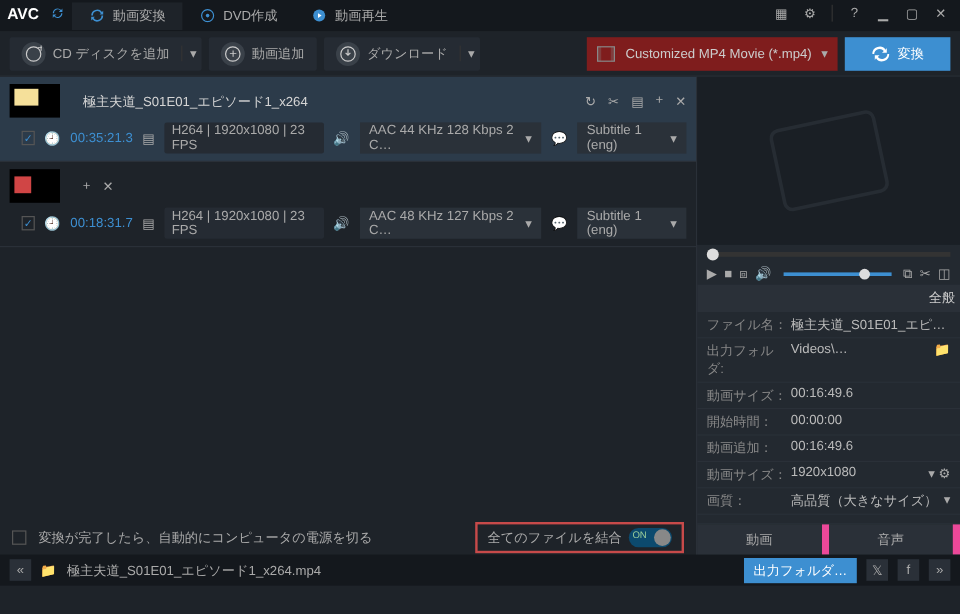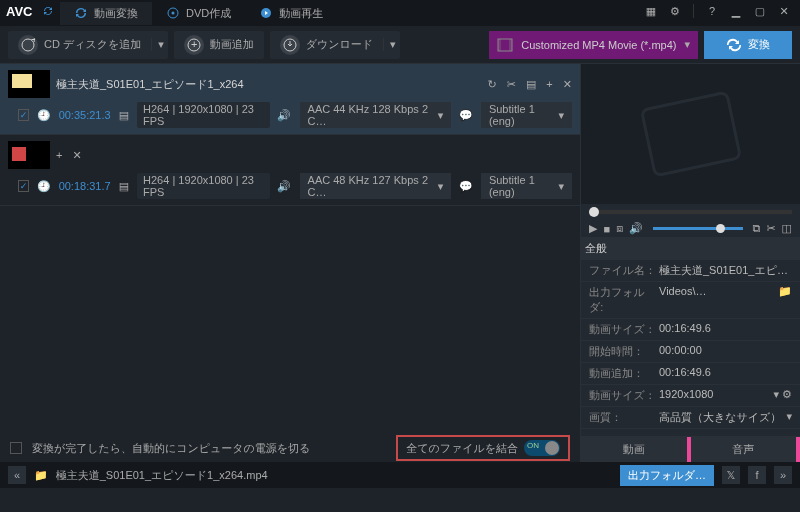--- a/index.html
+++ b/index.html
@@ -10,27 +10,27 @@
 .tb-sep{width:1px;height:14px;background:#333;margin:0 4px}
 .tabs{height:26px;background:#14181d;display:flex;align-items:center;padding-left:60px;margin-top:-22px}
 .tab{display:flex;align-items:center;padding:4px 14px;cursor:pointer;position:relative}
 .tab.active{background:#1e2329}
 .tab-icon{width:14px;height:14px;margin-right:6px;display:inline-flex;align-items:center;justify-content:center}
 .toolbar{height:38px;background:#1e2329;display:flex;align-items:center;padding:0 8px;gap:6px;border-bottom:1px solid #2a3038}
 .tbtn{display:flex;align-items:center;background:#252b33;height:28px;padding:0 10px;border-radius:2px;cursor:pointer;gap:6px}
 .tbtn.split{padding-right:4px}
 .tbtn .chev{border-left:1px solid #333;padding-left:6px;margin-left:4px}
 .circle-icon{width:20px;height:20px;border-radius:50%;background:#3a4149;display:flex;align-items:center;justify-content:center}
-.format-sel{background:#701a75;height:28px;display:flex;align-items:center;padding:0 8px;gap:8px;cursor:pointer;min-width:190px}
+.format-sel{background:#7f1d1d;height:28px;display:flex;align-items:center;padding:0 8px;gap:8px;cursor:pointer;min-width:190px}
 .convert-btn{background:#3d8fd1;height:28px;display:flex;align-items:center;padding:0 22px;gap:6px;cursor:pointer;color:#fff;font-weight:normal}
 .main{display:flex;height:398px}
 .filelist{flex:1;background:#1e2329;overflow:hidden;position:relative}
 .item{display:flex;flex-direction:column;padding:6px 8px;border-bottom:1px solid #2a3038}
 .item.sel{background:#2c3b4a}
-.item-head{display:flex;align-items:center;gap:6px}
+.item-head{display:flex;align-items:center;gap:19px}
 .thumb{width:42px;height:28px;background:#000;flex-shrink:0;position:relative}
 .thumb.a::after{content:"";position:absolute;left:4px;top:4px;width:20px;height:14px;background:#f5e09a}
 .thumb.b::after{content:"";position:absolute;left:4px;top:6px;width:14px;height:14px;background:#d04545}
 .fname{color:#d5d5d5;flex:1}
 .item-ctrl{display:flex;gap:10px;align-items:center}
 .item-sub{display:flex;align-items:center;gap:8px;margin-top:4px;margin-left:10px;font-size:10px;color:#7a8089}
 .check{width:12px;height:12px;border:1px solid #555;display:inline-flex;align-items:center;justify-content:center;font-size:9px;color:#3d8fd1}
 .pill{background:#252b33;padding:1px 6px;border-radius:2px}
 .drop{background:#2a3139;padding:1px 8px;display:flex;align-items:center;gap:4px;cursor:pointer}
 .bottom-bar{position:absolute;bottom:0;left:0;right:0;height:28px;display:flex;align-items:center;padding:0 10px;gap:10px;font-size:10px;color:#777}
@@ -39,26 +39,26 @@
 .toggle::after{content:"";position:absolute;right:1px;top:1px;width:14px;height:14px;background:#888;border-radius:50%}
 .side{width:220px;background:#232930;display:flex;flex-direction:column;border-left:1px solid #2a3038}
 .preview{height:140px;background:#1a1f25;position:relative;display:flex;align-items:center;justify-content:center}
 .film{width:90px;height:70px;border:3px solid #3a4149;border-radius:8px;transform:rotate(-12deg);opacity:.4}
 .seek{height:4px;background:#333;margin:6px 8px;position:relative}
 .seek::after{content:"";position:absolute;left:0;top:-3px;width:10px;height:10px;background:#ddd;border-radius:50%}
 .pctrl{display:flex;align-items:center;gap:6px;padding:2px 8px}
 .vol{flex:1;height:3px;background:#3d8fd1;margin:0 4px;position:relative}
 .vol::after{content:"";position:absolute;right:20%;top:-3px;width:9px;height:9px;background:#ddd;border-radius:50%}
 .props{flex:1;overflow:hidden}
-.prop-head{text-align:left;padding:4px;background:#2a3038;color:#ccc}
+.prop-head{text-align:right;padding:4px;background:#2a3038;color:#ccc}
 .prop-row{display:flex;padding:3px 8px;border-bottom:1px solid #2a3038}
 .prop-k{width:70px;color:#888}
 .prop-v{flex:1;color:#bbb;overflow:hidden;white-space:nowrap;text-overflow:ellipsis}
 .tabs2{display:flex;border-top:1px solid #2a3038}
-.tab2{flex:1;text-align:center;padding:5px;background:#2a3038;cursor:pointer;border-right:4px solid #ec4899}
+.tab2{flex:1;text-align:center;padding:5px;background:#2a3038;cursor:pointer;border-right:6px solid #ec4899}
 .status{height:26px;background:#14181d;display:flex;align-items:center;padding:0 8px;gap:8px;font-size:10px}
 .upbtn{background:#3d8fd1;padding:3px 8px;color:#fff;cursor:pointer;margin-left:auto}
 .sq{width:18px;height:18px;background:#2a3038;display:flex;align-items:center;justify-content:center;cursor:pointer}
 svg{display:block}
 .spacer{flex:1}
 .win-ctrl{display:flex;gap:4px;align-items:center}
 </style>
 </head>
 <body>
 

